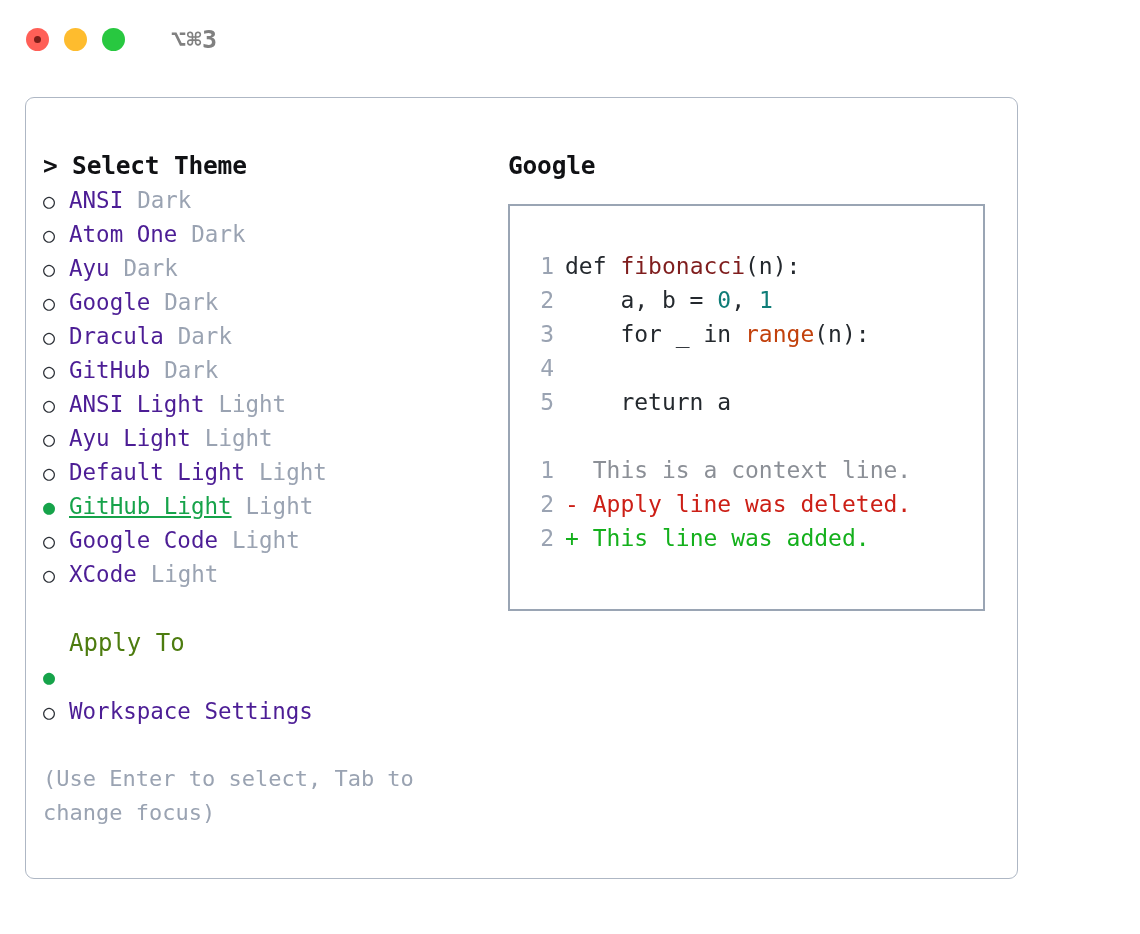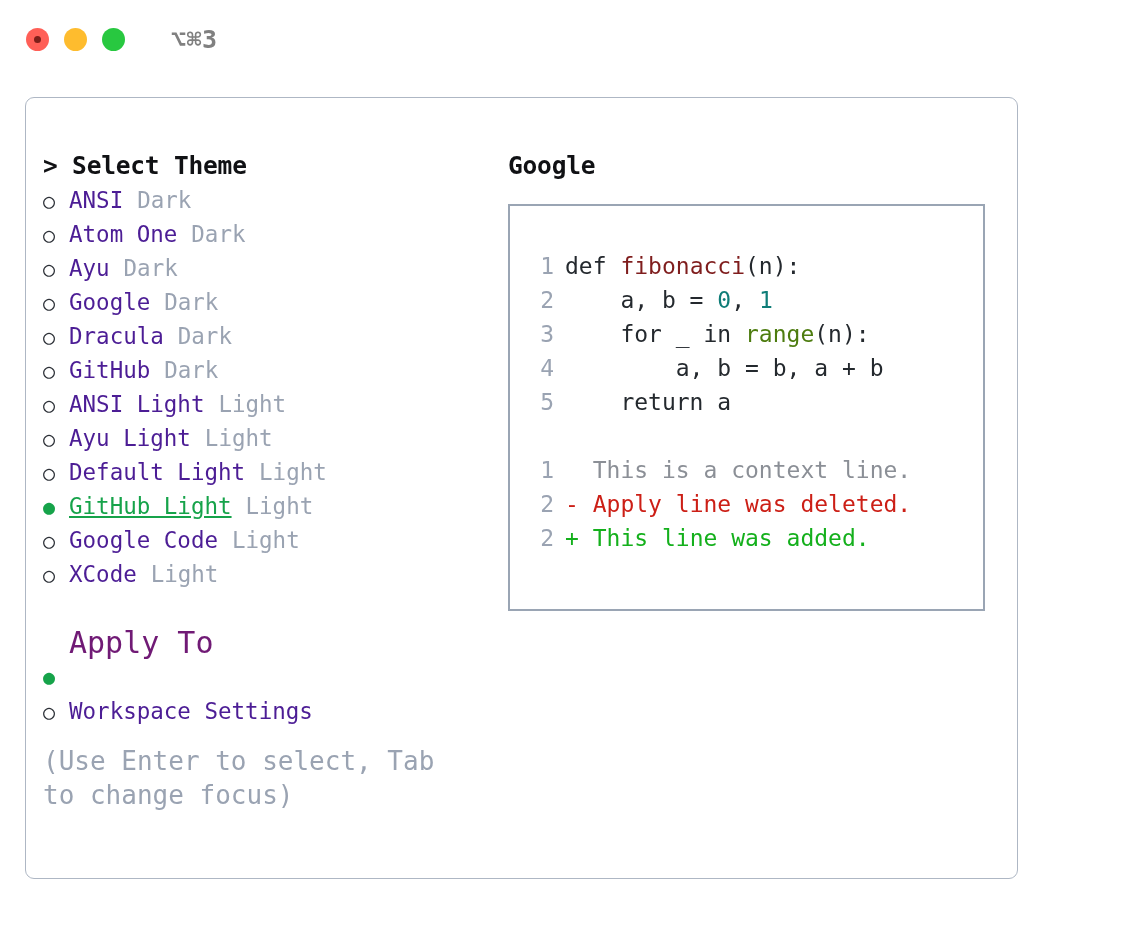--- a/index.html
+++ b/index.html
@@ -132,29 +132,29 @@
   .opt-label { color: #4c1d95; }
 
   .opt-variant {
     color: #9aa3b2;
     margin-left: 0.62em;
   }
 
   .apply-head {
     margin-top: 35px;
     padding-left: 26px;
-    font-size: 30px;
-    color: #701a75;
+    font-size: 24px;
+    color: #4d7c0f;
     line-height: 34px;
     white-space: pre;
   }
 
   .hint {
-    margin-top: 16px;
-    font-size: 26px;
+    margin-top: 34px;
+    font-size: 22px;
     color: #9aa3b2;
     line-height: 34px;
     width: 412px;
     white-space: normal;
   }
 
   
   .right-col {
     flex: 1;
     padding: 51px 0 0 4px;
@@ -194,21 +194,21 @@
     color: #9aa3b2;
     margin-right: 11px;
   }
 
   .code-text { color: #24292e; }
 
   .blank-row { height: 34px; }
 
   .tok-fn   { color: #7f1d1d; }
   .tok-num  { color: #0f7d78; }
-  .tok-call { color: #4d7c0f; }
+  .tok-call { color: #c2410c; }
   .tok-ctx  { color: #8b8f96; }
   .tok-del  { color: #cc1f16; }
   .tok-add  { color: #14b01c; }
 </style>
 </head>
 <body>
 
 <div class="window">
 
   <div class="titlebar">
@@ -253,21 +253,21 @@
       </div>
 
       <div class="right-col">
         <div class="preview-head">Google</div>
 
         <div class="preview-box">
           <div id="code-block">
               <div class="code-line"><span class="lineno">1</span><span><span class="code-text">def </span><span class="tok-fn">fibonacci</span><span class="code-text">(n):</span></span></div>
               <div class="code-line"><span class="lineno">2</span><span><span class="code-text">    a, b = </span><span class="tok-num">0</span><span class="code-text">, </span><span class="tok-num">1</span></span></div>
               <div class="code-line"><span class="lineno">3</span><span><span class="code-text">    for _ in </span><span class="tok-call">range</span><span class="code-text">(n):</span></span></div>
-              <div class="code-line"><span class="lineno">4</span><span><span class="code-text">        a, b = b, a + b</span></span></div>
+              <div class="code-line"><span class="lineno">4</span></div>
               <div class="code-line"><span class="lineno">5</span><span><span class="code-text">    return a</span></span></div>
             </div>
           <div class="blank-row"></div>
           <div id="diff-block">
               <div class="code-line"><span class="lineno">1</span><span class="tok-ctx">  </span><span class="tok-ctx">This is a context line.</span></div>
               <div class="code-line"><span class="lineno">2</span><span class="tok-del">- </span><span class="tok-del">Apply line was deleted.</span></div>
               <div class="code-line"><span class="lineno">2</span><span class="tok-add">+ </span><span class="tok-add">This line was added.</span></div>
             </div>
         </div>
       </div>

